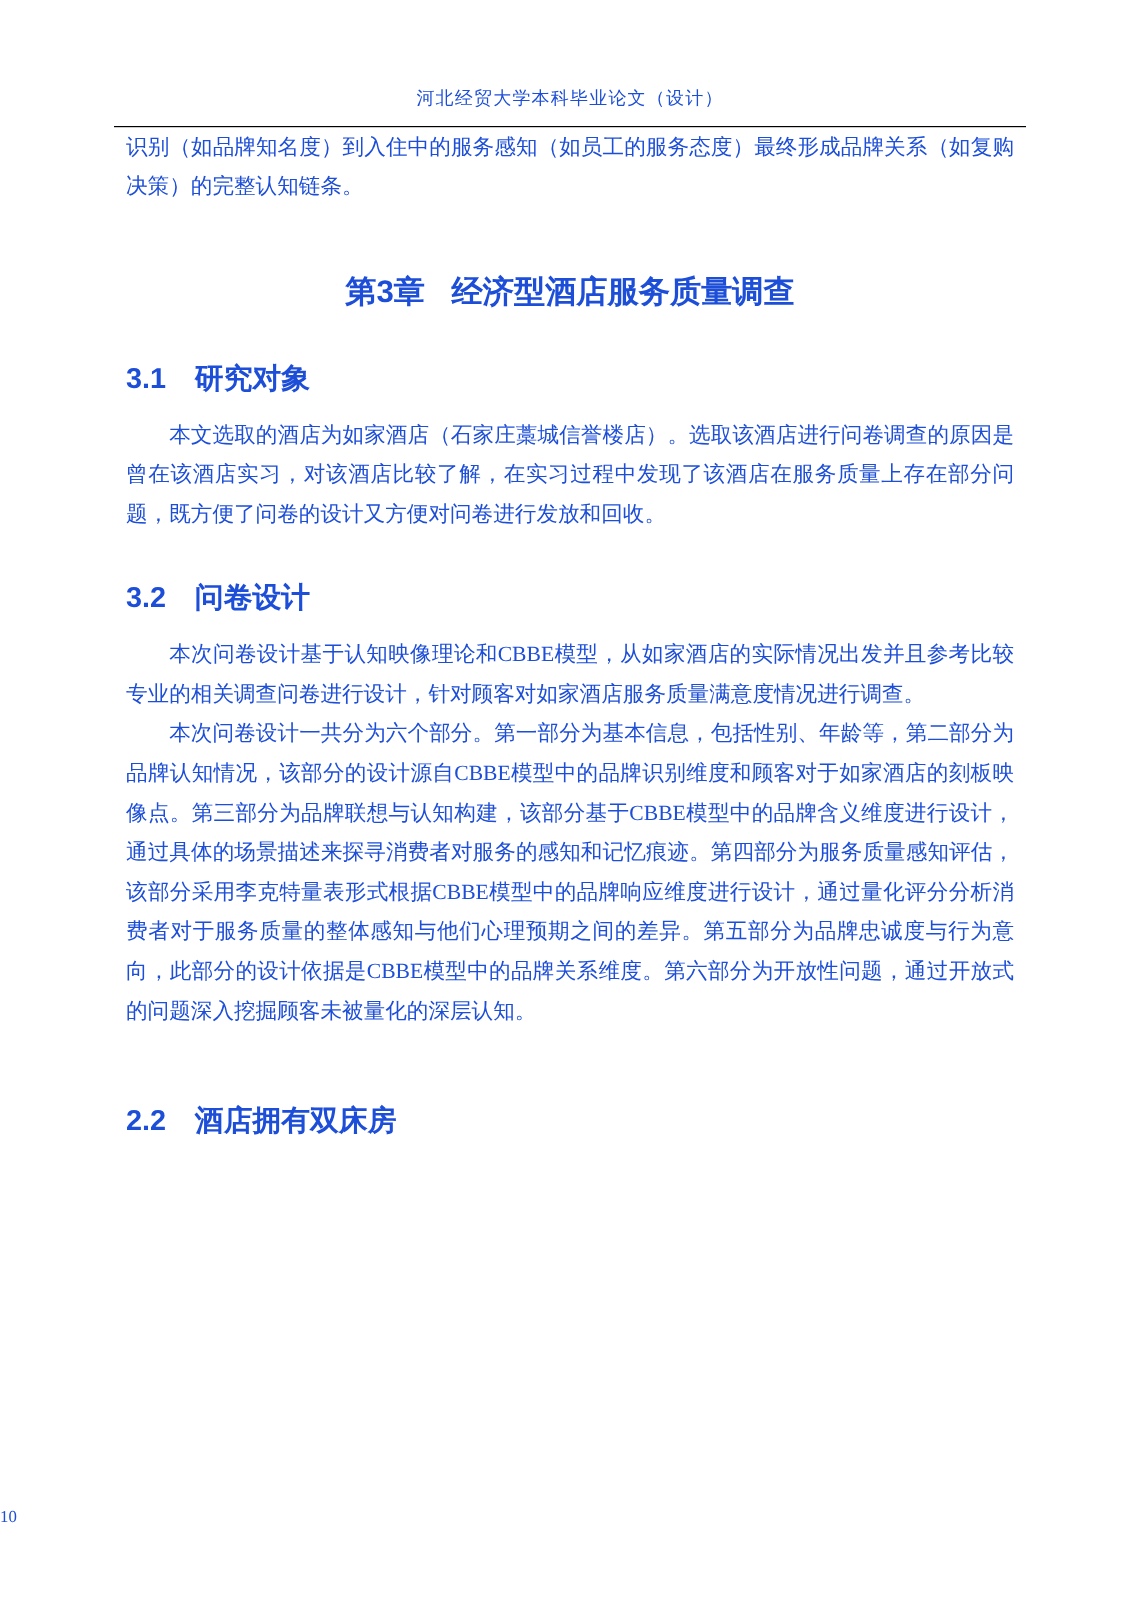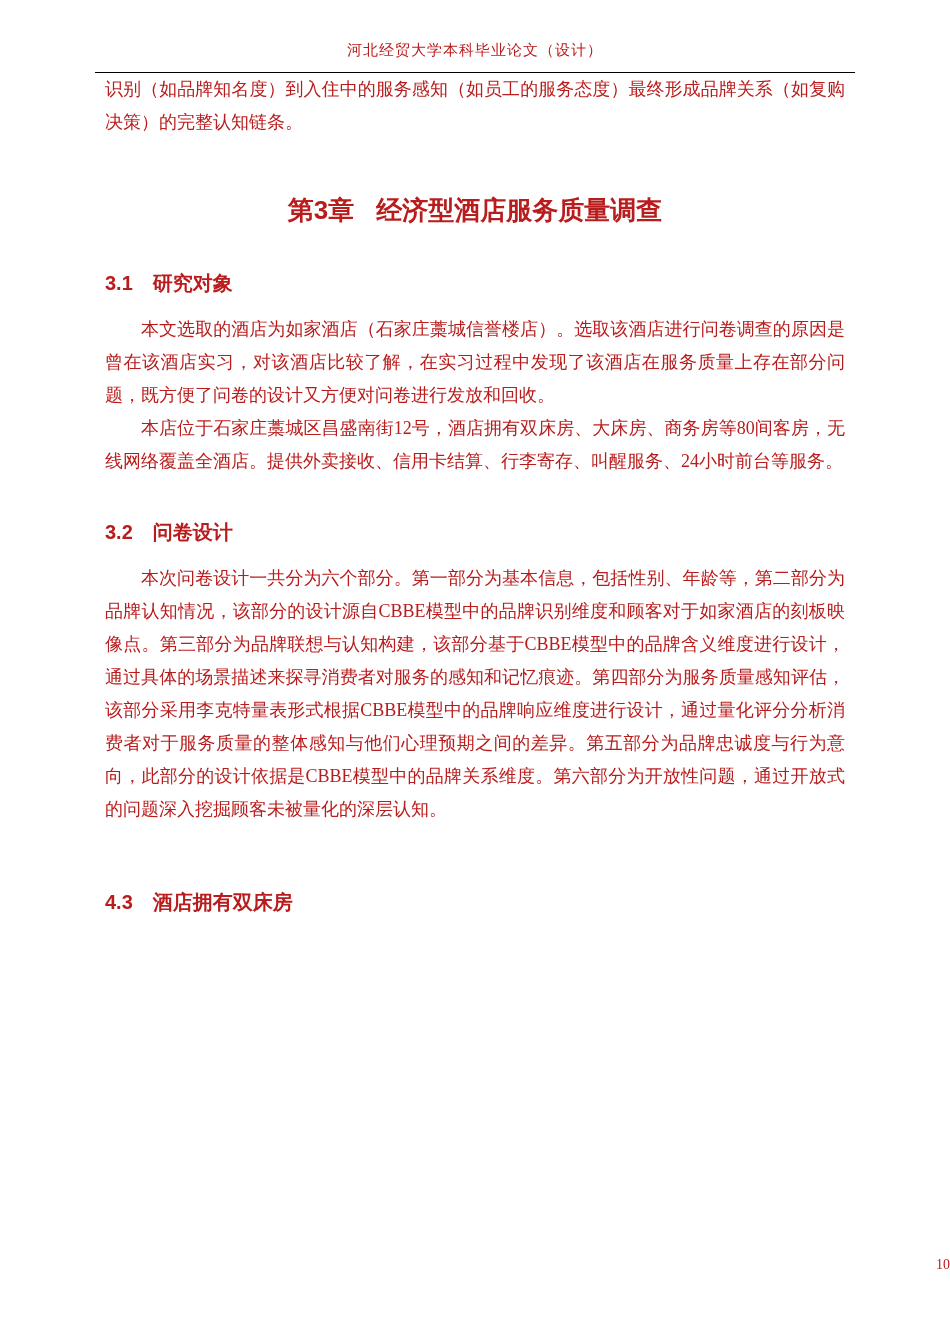--- a/index.html
+++ b/index.html
@@ -7,23 +7,23 @@
     padding: 0;
     background: #ffffff;
   }
   .page {
     position: relative;
     width: 950px;
     height: 1344px;
     margin: 0 auto;
     background: #ffffff;
     box-sizing: border-box;
-    padding: 40px 105px 0 105px;
+    padding: 73px 105px 0 105px;
     font-family: "Liberation Serif", "DejaVu Serif", serif;
-    color: #b91c1c;
+    color: #1d4ed8;
     overflow: hidden;
   }
   .doc-header {
     margin: 0 -10px;
     text-align: center;
     font-size: 15px;
     line-height: 20px;
     padding-bottom: 12px;
     border-bottom: 1px solid #000000;
     letter-spacing: 1px;
@@ -46,41 +46,41 @@
     font-weight: bold;
     line-height: 30px;
     text-align: center;
     margin: 56px 0 44px 0;
   }
   .chapter-number {
     margin-right: 0.85em;
   }
   .section-heading {
     font-family: "Liberation Sans", "DejaVu Sans", sans-serif;
-    font-size: 20px;
+    font-size: 24px;
     font-weight: bold;
     line-height: 28px;
     text-align: left;
     margin: 40px 0 16px 0;
   }
   .section-heading .section-number {
     margin-right: 1em;
   }
   .section-first .section-heading {
     margin-top: 44px;
   }
   .section-last .section-heading {
     margin-top: 62px;
   }
   .doc-footer {
     position: absolute;
     left: 0;
     right: 0;
     bottom: 70px;
-    text-align: right;
+    text-align: left;
     font-size: 14px;
     line-height: 18px;
   }
 </style>
 </head>
 <body>
 
 <div class="page">
 
   <div class="doc-header">
@@ -93,33 +93,33 @@
 
     <h1 class="chapter-title">
       <span class="chapter-number">第3章</span><span class="chapter-text">经济型酒店服务质量调查</span>
     </h1>
 
     <section class="section section-first">
       <h2 class="section-heading">
         <span class="section-number">3.1</span><span class="section-title">研究对象</span>
       </h2>
       <p class="para">本文选取的酒店为如家酒店（石家庄藁城信誉楼店）。选取该酒店进行问卷调查的原因是曾在该酒店实习，对该酒店比较了解，在实习过程中发现了该酒店在服务质量上存在部分问题，既方便了问卷的设计又方便对问卷进行发放和回收。</p>
-      <p class="para">本店位于石家庄藁城区昌盛南街12号，酒店拥有双床房、大床房、商务房等80间客房，无线网络覆盖全酒店。提供外卖接收、信用卡结算、行李寄存、叫醒服务、24小时前台等服务。</p>
     </section>
 
     <section class="section">
       <h2 class="section-heading">
         <span class="section-number">3.2</span><span class="section-title">问卷设计</span>
       </h2>
+      <p class="para">本次问卷设计基于认知映像理论和CBBE模型，从如家酒店的实际情况出发并且参考比较专业的相关调查问卷进行设计，针对顾客对如家酒店服务质量满意度情况进行调查。</p>
       <p class="para">本次问卷设计一共分为六个部分。第一部分为基本信息，包括性别、年龄等，第二部分为品牌认知情况，该部分的设计源自CBBE模型中的品牌识别维度和顾客对于如家酒店的刻板映像点。第三部分为品牌联想与认知构建，该部分基于CBBE模型中的品牌含义维度进行设计，通过具体的场景描述来探寻消费者对服务的感知和记忆痕迹。第四部分为服务质量感知评估，该部分采用李克特量表形式根据CBBE模型中的品牌响应维度进行设计，通过量化评分分析消费者对于服务质量的整体感知与他们心理预期之间的差异。第五部分为品牌忠诚度与行为意向，此部分的设计依据是CBBE模型中的品牌关系维度。第六部分为开放性问题，通过开放式的问题深入挖掘顾客未被量化的深层认知。</p>
     </section>
 
     <section class="section section-last">
       <h2 class="section-heading">
-        <span class="section-number">4.3</span><span class="section-title">酒店拥有双床房</span>
+        <span class="section-number">2.2</span><span class="section-title">酒店拥有双床房</span>
       </h2>
     </section>
 
   </div>
 
   <div class="doc-footer">
     <span class="page-number">10</span>
   </div>
 
 </div>

